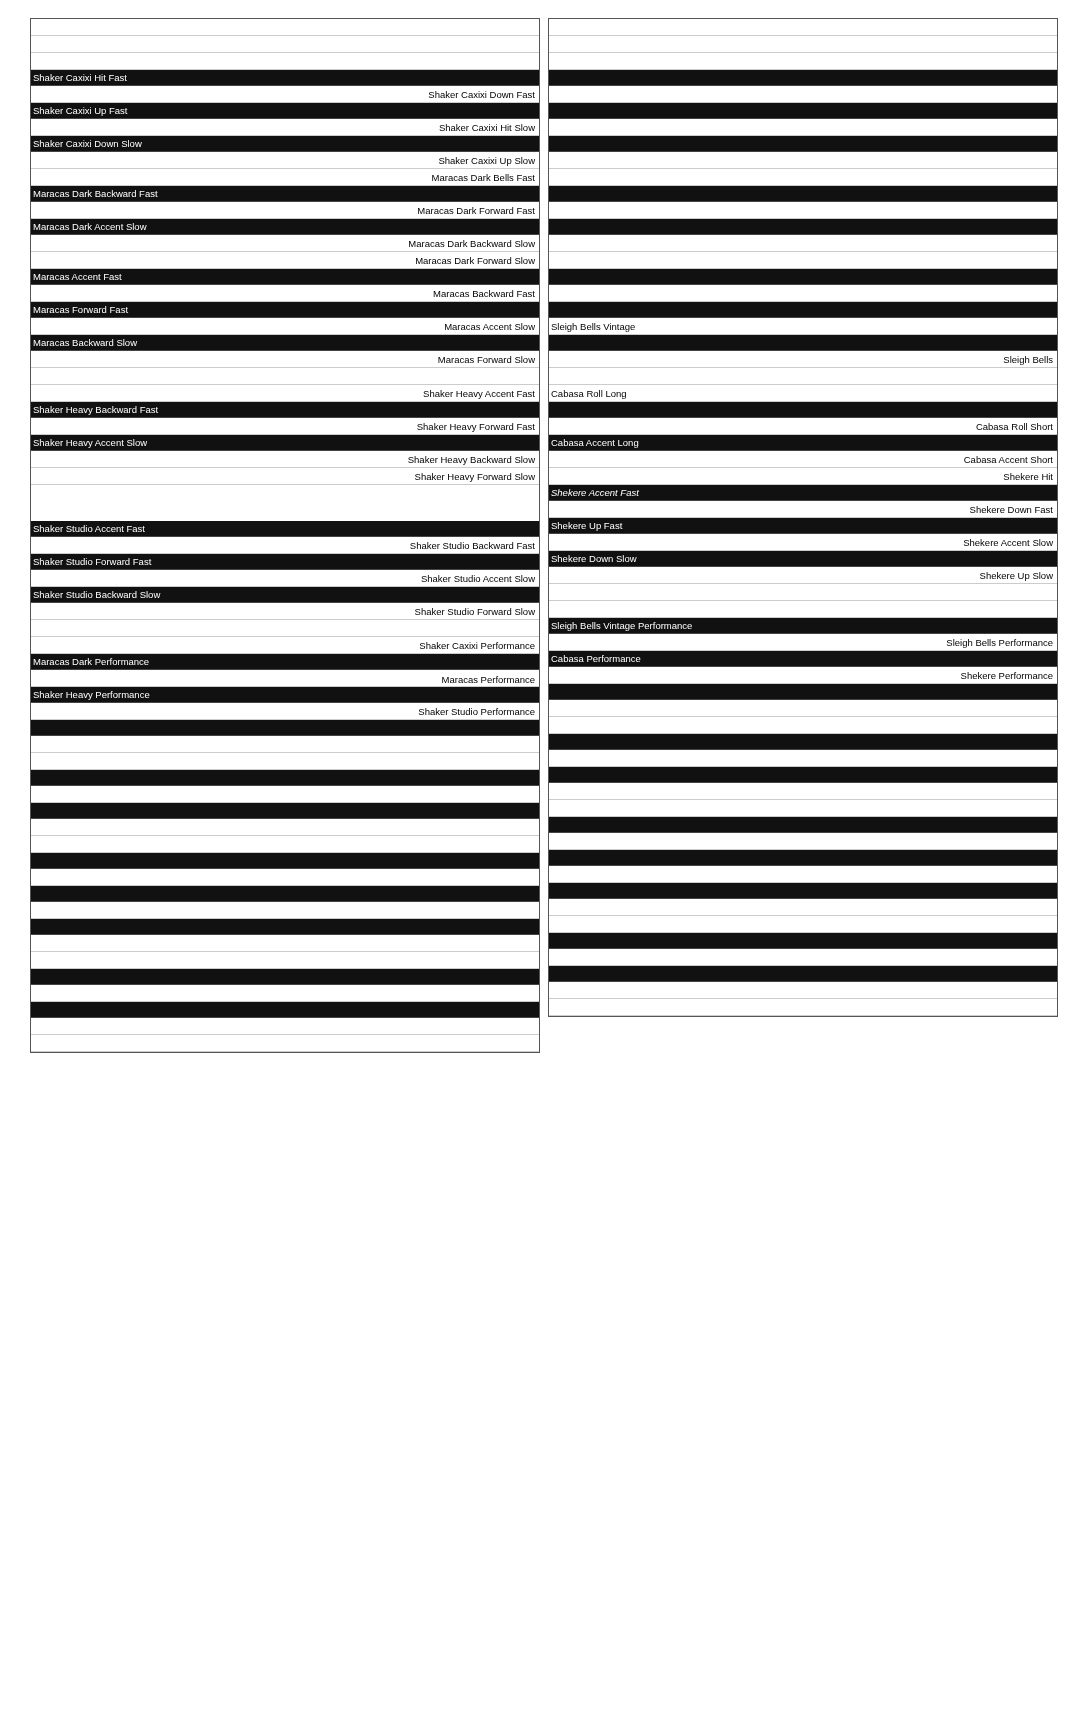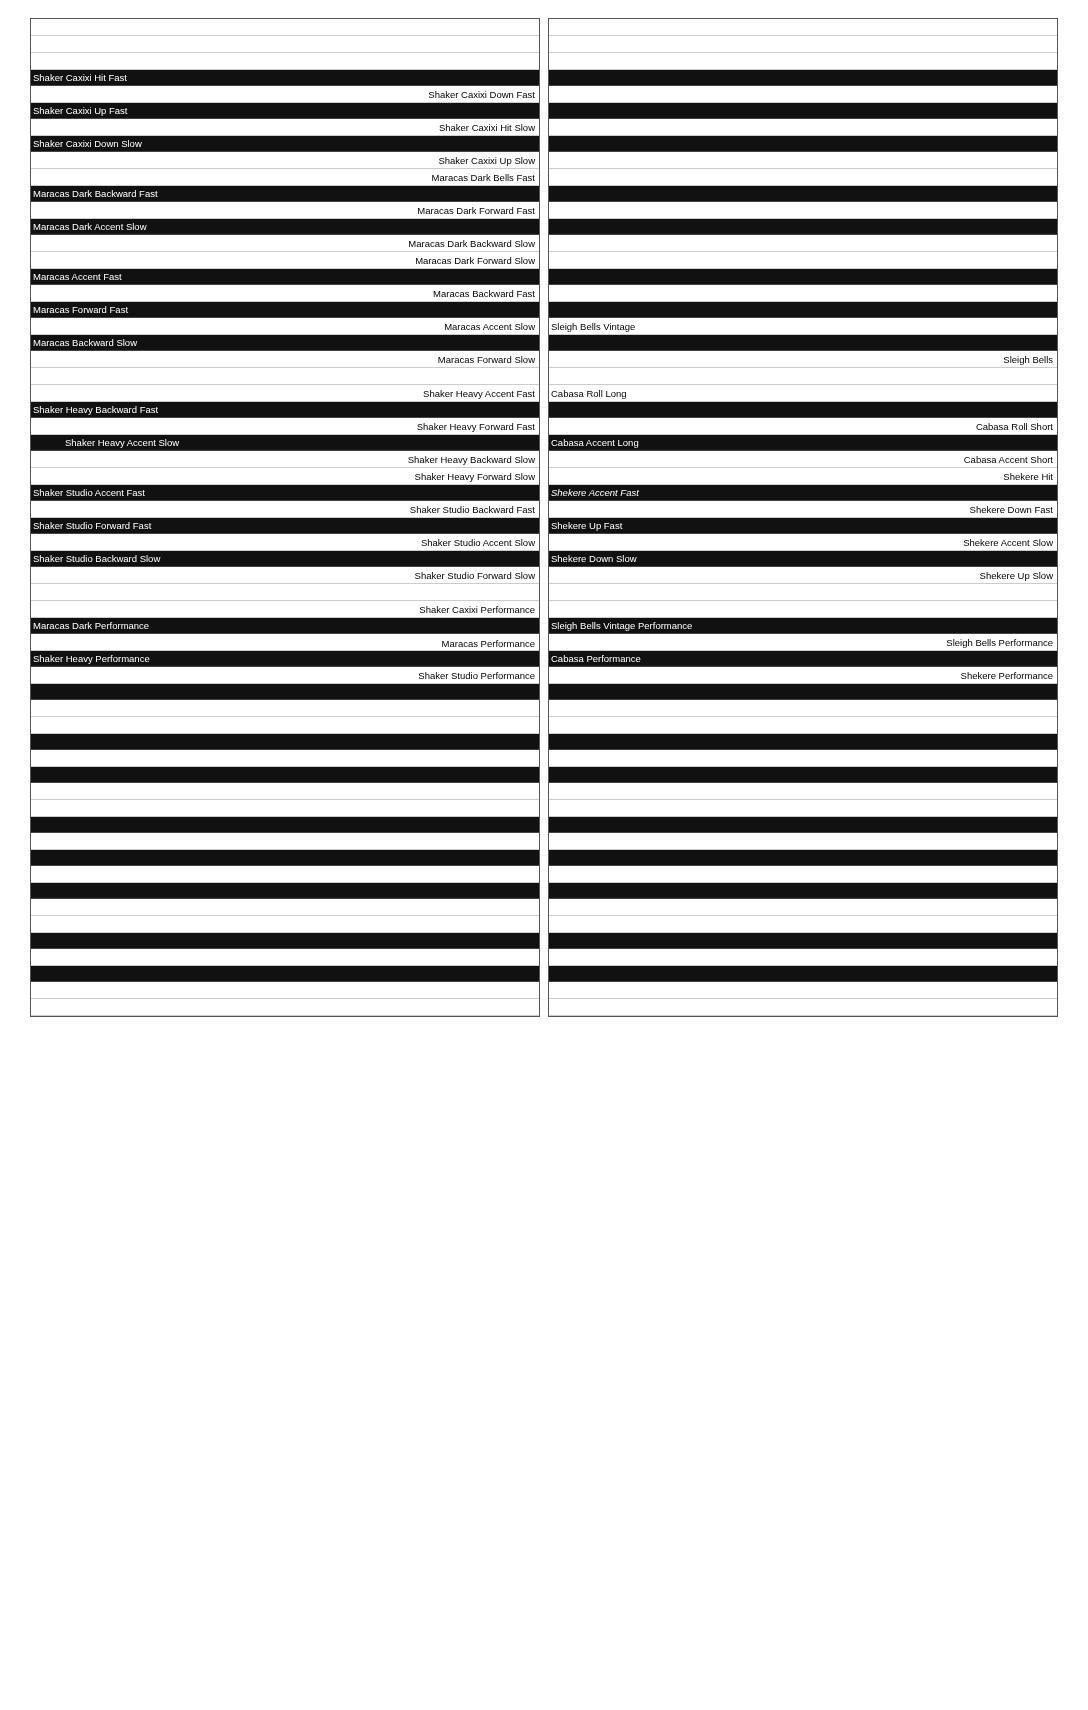--- a/index.html
+++ b/index.html
@@ -149,31 +149,31 @@
             <span class="label-right" style="color: black;">Shaker Heavy Accent Fast</span>
           </div>
           <div class="piano-row is-black" style="min-height: 16px; border-bottom: 1px solid rgb(68, 68, 68);">
             <span class="label-left" style="color: white;">Shaker Heavy Backward Fast</span>
           </div>
           <div class="piano-row is-white" style="min-height: 17px; border-bottom: 1px solid rgb(204, 204, 204);">
             <span style="flex: 1 1 0%;"></span>
             <span class="label-right" style="color: black;">Shaker Heavy Forward Fast</span>
           </div>
           <div class="piano-row is-black" style="min-height: 16px; border-bottom: 1px solid rgb(68, 68, 68);">
-            <span class="label-left" style="color: white; margin-left: 32px;">Shaker Heavy Accent Slow</span>
+            <span class="label-left" style="color: white;">Shaker Heavy Accent Slow</span>
           </div>
           <div class="piano-row is-white" style="min-height: 17px; border-bottom: 1px solid rgb(204, 204, 204); position: relative;">
             <span style="flex: 1 1 0%;"></span>
             <span class="label-right" style="color: black;">Shaker Heavy Backward Slow</span>
           </div>
           <div class="piano-row is-white" style="min-height: 17px; border-bottom: 1px solid rgb(204, 204, 204);">
             <span style="flex: 1 1 0%;"></span>
             <span class="label-right" style="color: black;">Shaker Heavy Forward Slow</span>
           </div>
-          <div class="piano-row is-black" style="min-height: 16px; border-bottom: 1px solid rgb(68, 68, 68);">
+          <div class="piano-row is-black" style="min-height: 16px; border-bottom: 1px solid rgb(68, 68, 68); margin-top: 36px;">
             <span class="label-left" style="color: white;">Shaker Studio Accent Fast</span>
           </div>
           <div class="piano-row is-white" style="min-height: 17px; border-bottom: 1px solid rgb(204, 204, 204);">
             <span style="flex: 1 1 0%;"></span>
             <span class="label-right" style="color: black;">Shaker Studio Backward Fast</span>
           </div>
           <div class="piano-row is-black" style="min-height: 16px; border-bottom: 1px solid rgb(68, 68, 68);">
             <span class="label-left" style="color: white;">Shaker Studio Forward Fast</span>
           </div>
           <div class="piano-row is-white" style="min-height: 17px; border-bottom: 1px solid rgb(204, 204, 204); text-align: center;">

